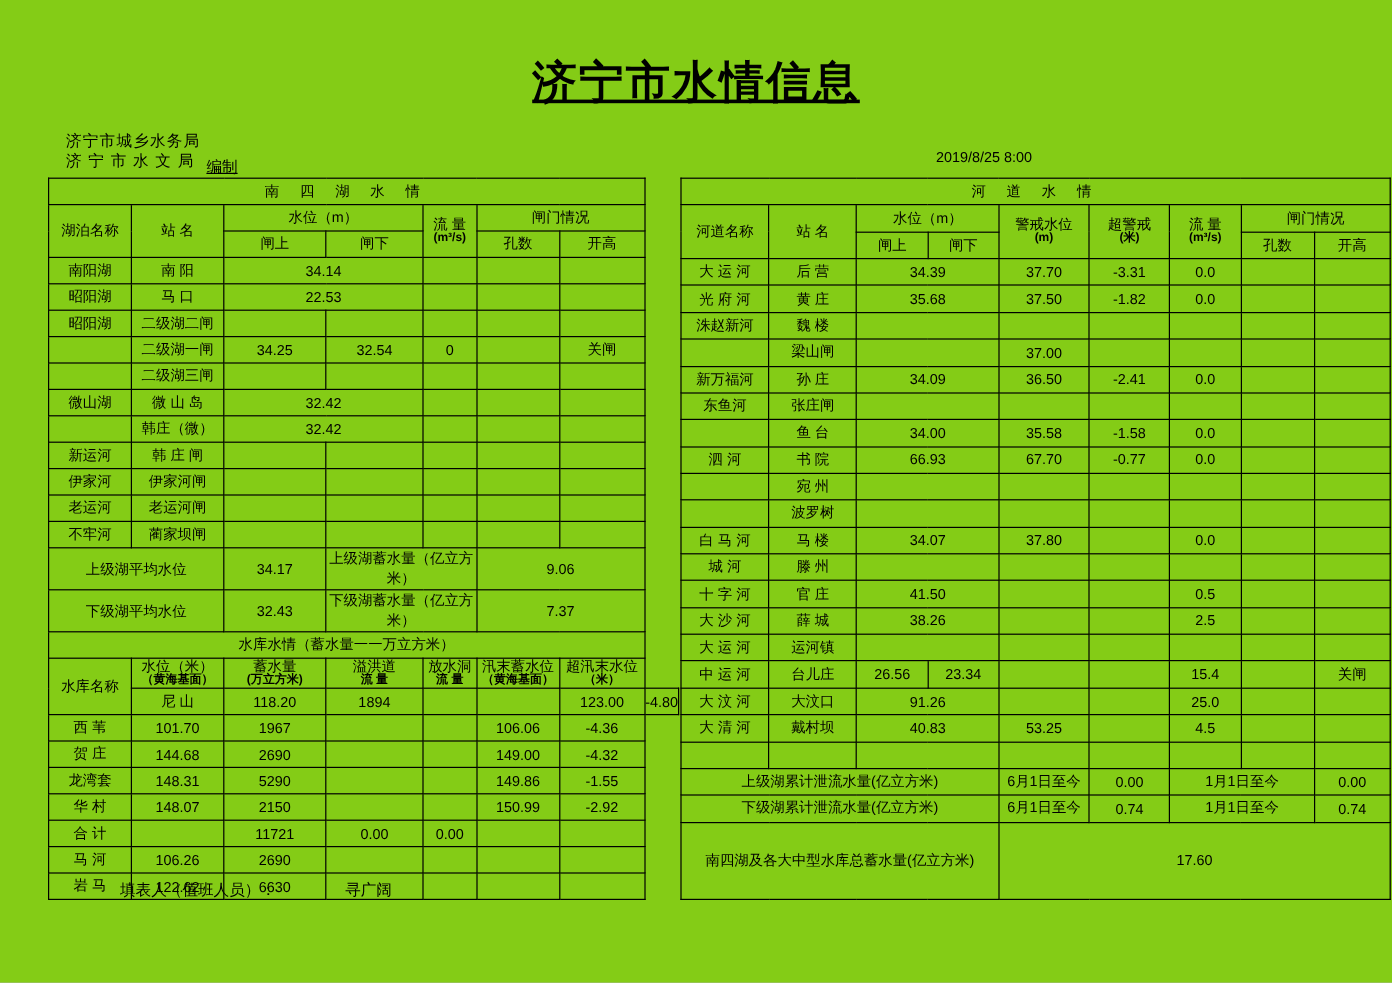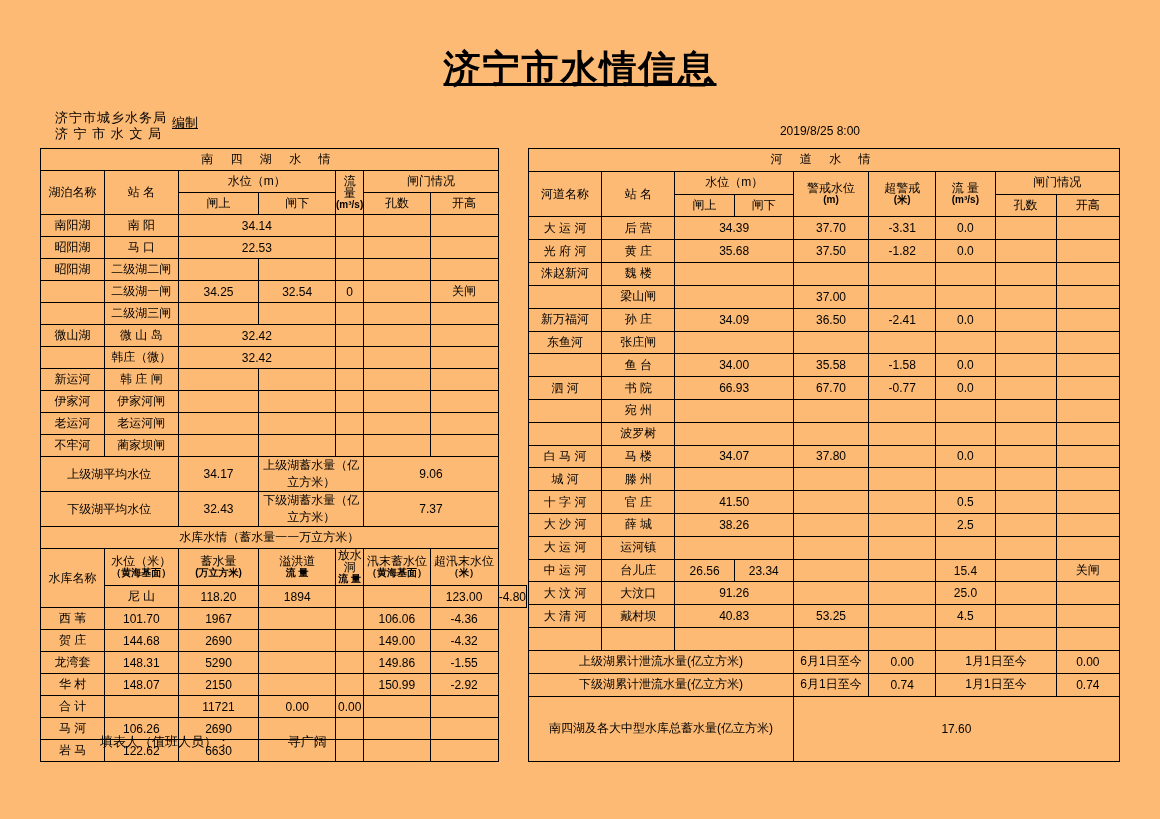--- a/index.html
+++ b/index.html
@@ -1,37 +1,37 @@
 <!DOCTYPE html>
 <html><head>
 <meta charset="utf-8">
 <style>
   html,body{margin:0;padding:0;background:#b9b9b9;}
   body{font-family:"Liberation Sans","DejaVu Sans",sans-serif;}
   #page{
-    position:relative;width:1160px;height:819px;background:#fdba74;overflow:hidden;
+    position:relative;width:1160px;height:819px;background:#84cc16;overflow:hidden;
   }
   .title{
     text-align:center;font-size:37px;font-weight:bold;letter-spacing:2px;
     margin:0;padding-top:44px;text-decoration:underline;
     font-family:"DejaVu Sans","Liberation Sans",sans-serif;
   }
   .org{
     position:absolute;left:55px;top:110px;font-size:13px;line-height:16px;
   }
   .org div{letter-spacing:1px;}
-  .compiled{position:absolute;left:172px;top:114px;font-size:13px;text-decoration:underline;}
+  .compiled{position:absolute;left:172px;top:130px;font-size:13px;text-decoration:underline;}
   .datetime{position:absolute;right:300px;top:124px;font-size:12px;}
   table.grid{border-collapse:collapse;}
   table.grid td, table.grid th{
     border:1px solid #000;font-size:12px;text-align:center;vertical-align:middle;
     padding:0;height:21px;font-weight:normal;
   }
   .wrap{position:absolute;left:40px;top:148px;display:flex;gap:0;}
-  .left-table{width:487px;}
+  .left-table{width:526px;}
   .right-table{width:592px;margin-left:1px;}
   .sec-title{letter-spacing:7px;font-size:13px;}
   .unit{font-size:10px;font-weight:bold;}
   .tall{height:24px;}
   .name-col{width:68px;margin-left:37px;}
   .sta-col{width:76px;}
   .small{font-size:11px;}
   .sig{position:absolute;left:100px;top:733px;font-size:13px;}
   .sig .val{display:inline-block;margin-left:54px;}
   .twoline{line-height:12px;font-size:11px;}

